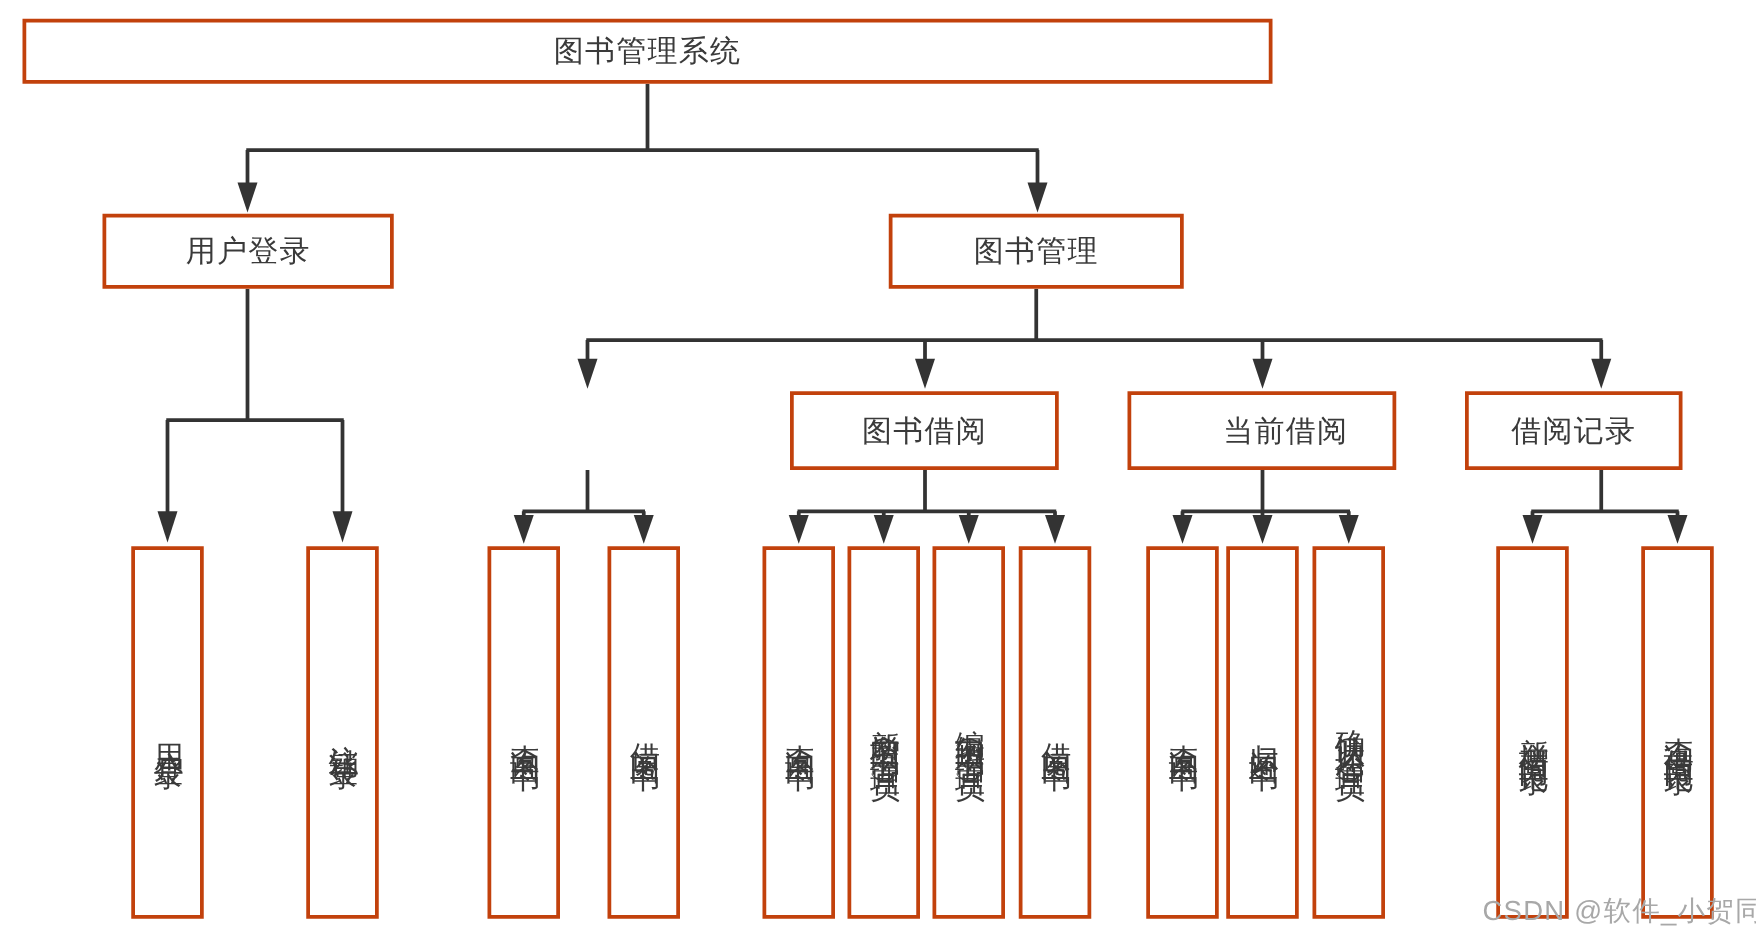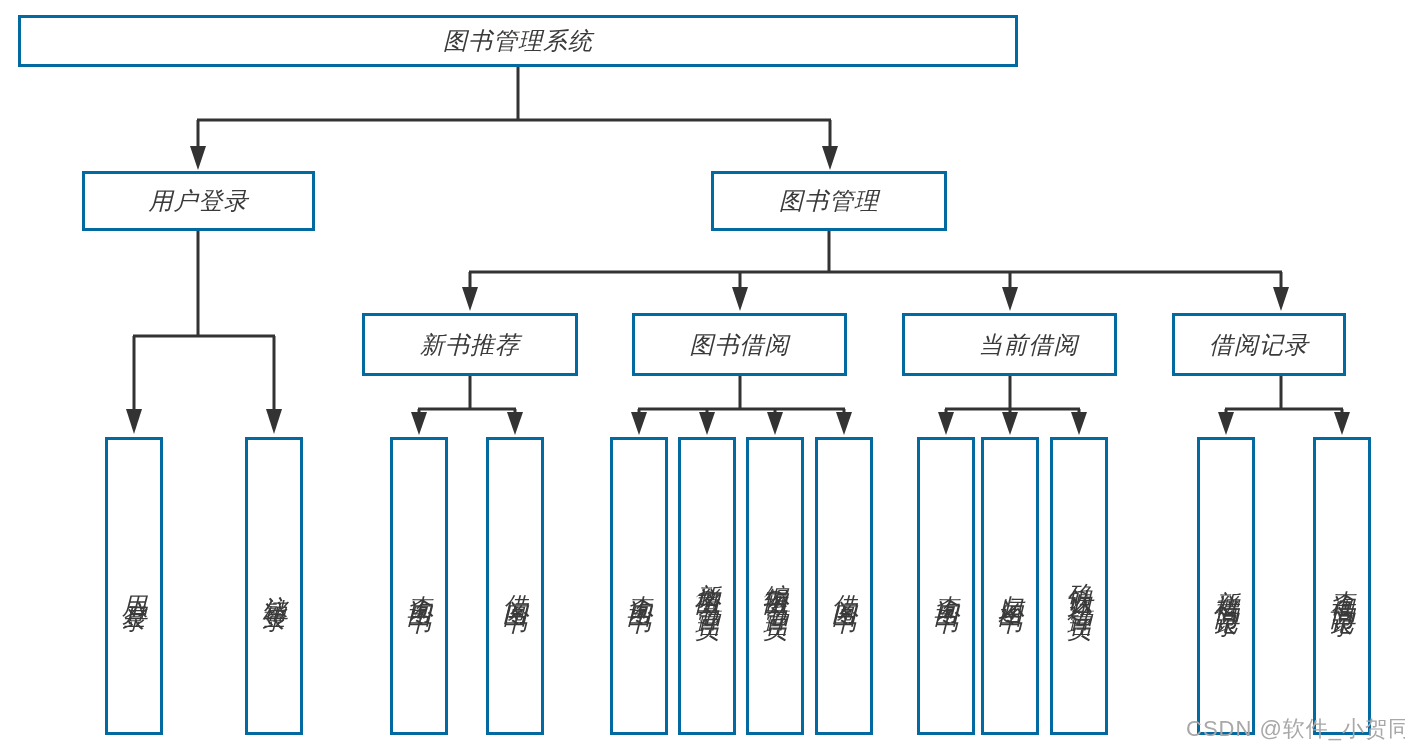--- a/index.html
+++ b/index.html
@@ -3,24 +3,23 @@
 <meta charset="utf-8">
 <style>
   html,body{margin:0;padding:0;background:#ffffff;}
   #canvas{
     position:relative;width:1405px;height:747px;background:#ffffff;overflow:hidden;
     font-family:"Liberation Sans","DejaVu Sans",sans-serif;
   }
   #connectors{position:absolute;left:0;top:0;z-index:1;}
   .node{
     position:absolute;box-sizing:border-box;background:#ffffff;
-    border:3px solid #0369a1;z-index:2;
+    border:3px solid #c2410c;z-index:2;
     display:flex;align-items:center;justify-content:center;
     color:#3a3a3a;
-    font-style:italic;
   }
   .node.h span{font-size:24px;letter-spacing:1px;white-space:nowrap;}
   .node.v{top:437px;width:58px;height:298px;}
   .node.v span{
     writing-mode:vertical-lr;text-orientation:mixed;
     font-size:24px;line-height:1;letter-spacing:5px;white-space:nowrap;
   }
   #watermark{
     position:absolute;left:1186px;top:714px;z-index:3;
     font-size:22px;color:#a8a8a8;letter-spacing:1px;white-space:nowrap;
@@ -78,23 +77,20 @@
     <span>图书管理系统</span>
   </div>
 
   <div class="node h" style="left:82px;top:171px;width:233px;height:60px;">
     <span>用户登录</span>
   </div>
   <div class="node h" style="left:711px;top:171px;width:236px;height:60px;">
     <span>图书管理</span>
   </div>
 
-  <div class="node h" style="left:362px;top:313px;width:216px;height:63px;">
-    <span>新书推荐</span>
-  </div>
   <div class="node h" style="left:632px;top:313px;width:215px;height:63px;">
     <span>图书借阅</span>
   </div>
   <div class="node h" style="left:902px;top:313px;width:215px;height:63px;padding-left:38px;">
     <span>当前借阅</span>
   </div>
   <div class="node h" style="left:1172px;top:313px;width:174px;height:63px;">
     <span>借阅记录</span>
   </div>
 

